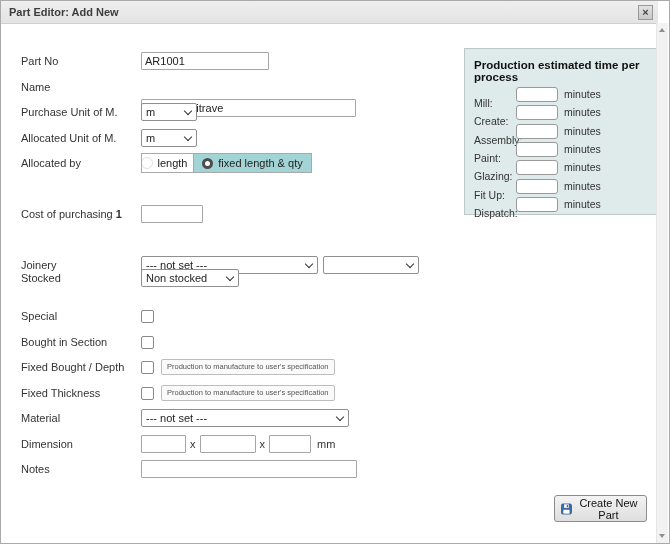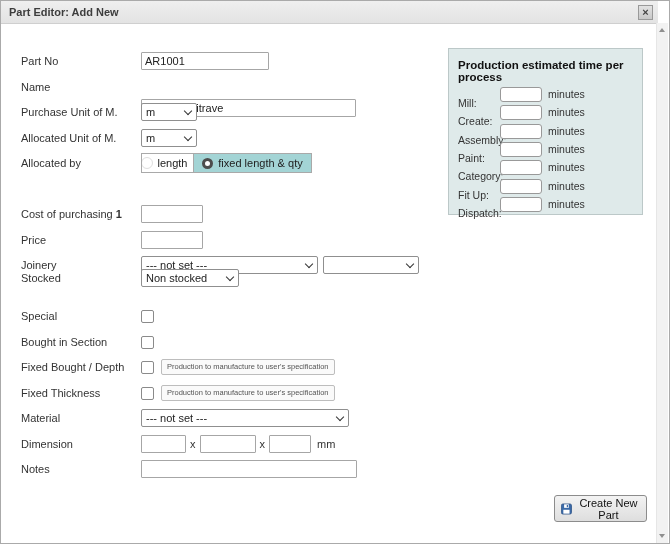--- a/index.html
+++ b/index.html
@@ -81,21 +81,21 @@
   .spec-btn {
     height:16px; margin-left:7px; padding:0 5px; font-family:"Liberation Sans",sans-serif;
     font-size:7.5px; line-height:14px; color:#555; background:#fafafa;
     border:1px solid #bdbdbd; border-radius:2px; box-sizing:border-box; cursor:pointer;
   }
   .dim-sep { margin:0 4px; color:#333; }
   .dim-unit { margin-left:6px; color:#333; }
 
   
   .panel {
-    position:absolute; left:447px; top:47px; width:195px; height:167px;
+    position:absolute; left:463px; top:47px; width:195px; height:167px;
     background:#dfeaea; border:1px solid #bcc8c8; box-sizing:border-box;
   }
   .panel-title { position:absolute; left:9px; top:10px; font-weight:bold;
                  font-size:11.5px; color:#111; }
   .prow { position:absolute; left:9px; display:flex; align-items:center; height:16px;
           font-size:10.5px; }
   .prow .plbl { width:42px; flex:none; color:#333;margin-top:17px; }
   .pinput { width:42px; height:15px; border:1px solid #999; border-radius:3px;
             background:#fff; box-sizing:border-box; margin-right:6px; outline:none;
             font-family:"Liberation Sans",sans-serif; font-size:10px; padding:0 3px; }
@@ -160,24 +160,20 @@
       </div>
     </div>
   </div>
 
 
   <div class="row" style="top:204px">
     <div class="lbl"><span>Cost of purchasing </span><span class="bold">1</span></div>
     <input class="ti w-money" type="text" value="" style="">
   </div>
 
-  <div class="row" style="top:230px">
-    <div class="lbl">Price</div>
-    <input class="ti w-money" type="text" value="" style="">
-  </div>
 
   <div class="row" style="top:255px">
     <div class="lbl">Joinery</div>
     <span class="sel w-cat1">
       <select>
         <option selected="">--- not set ---</option>
       </select>
     </span>
     <span class="sel w-cat2">
       <select>
@@ -258,21 +254,21 @@
       <div class="plbl">Assembly:</div>
       <input class="pinput" type="text" style="">
       <span class="pminutes">minutes</span>
     </div>
     <div class="prow" style="top:92px">
       <div class="plbl">Paint:</div>
       <input class="pinput" type="text" style="">
       <span class="pminutes">minutes</span>
     </div>
     <div class="prow" style="top:110px">
-      <div class="plbl">Category:</div>
+      <div class="plbl">Glazing:</div>
       <input class="pinput" type="text" style="">
       <span class="pminutes">minutes</span>
     </div>
     <div class="prow" style="top:129px">
       <div class="plbl">Fit Up:</div>
       <input class="pinput" type="text" style="">
       <span class="pminutes">minutes</span>
     </div>
     <div class="prow" style="top:147px">
       <div class="plbl">Dispatch:</div>

